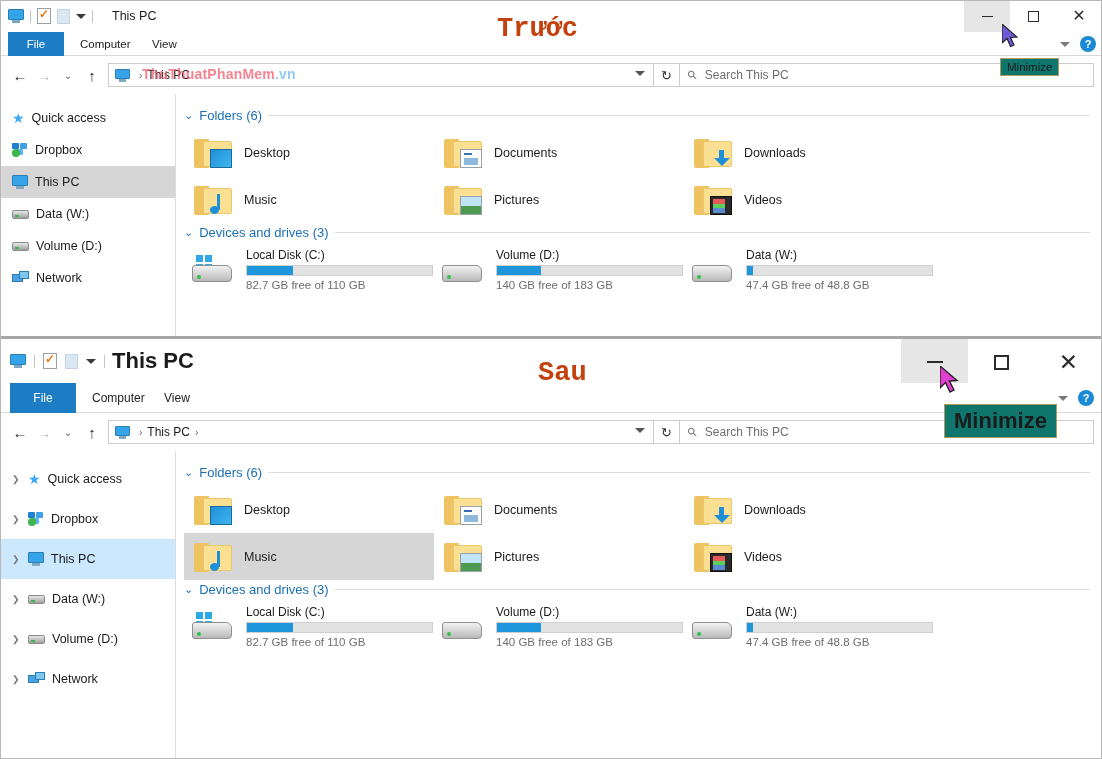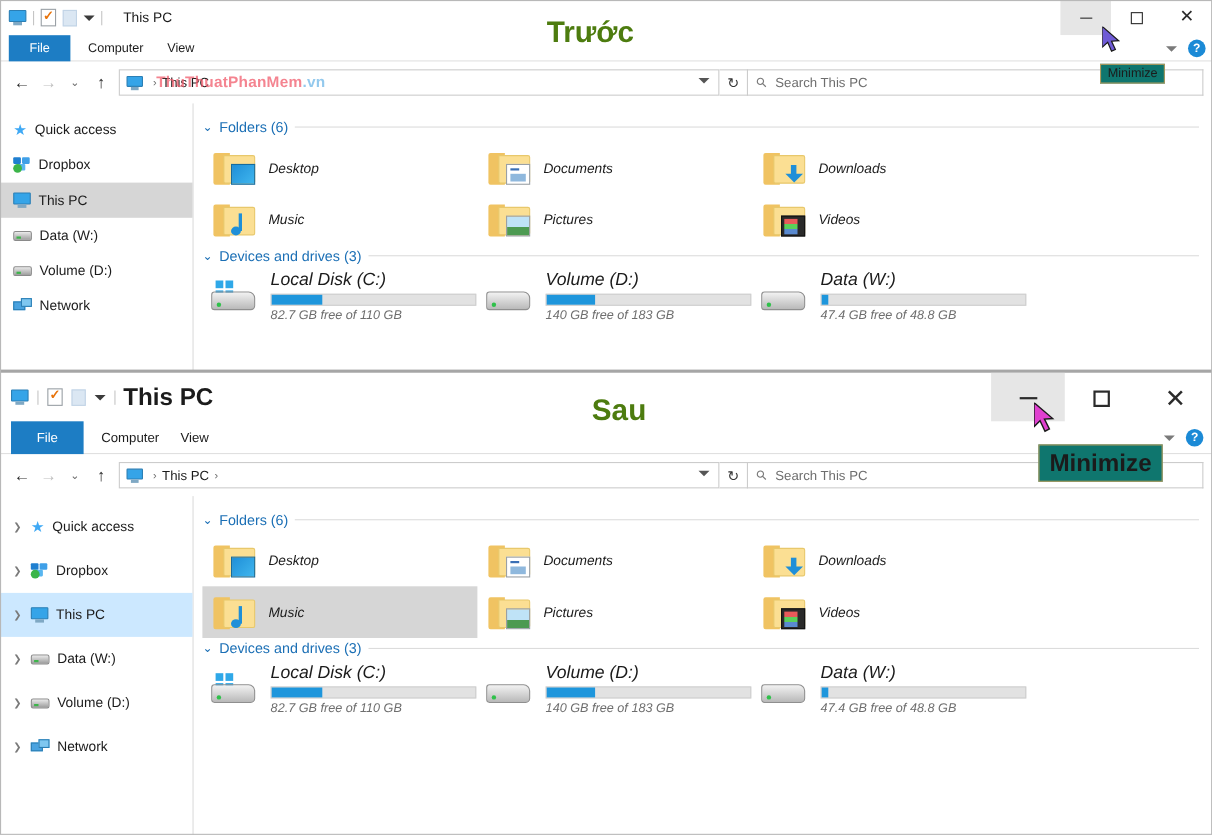--- a/index.html
+++ b/index.html
@@ -154,21 +154,21 @@
   .ni-net .s2{position:absolute;left:7px;top:0;width:10px;height:8px;
       background:#7fc7f0;border:1px solid #2b7fb5;}
 
   
   .content{ flex:1; padding:10px 0 0 8px; position:relative; }
   .group-hdr{ display:flex; align-items:center; gap:6px; margin:4px 0 6px 0; }
   .group-chev{ color:#1b6fb5; font-size:11px; }
   .group-title{ color:#1b6fb5; font-size:13px; }
   .group-line{ flex:1; height:1px; background:#dcdcdc; margin-right:12px; }
 
-  .grid{ display:flex; flex-wrap:wrap;font-style:italic; }
+  .grid{ display:flex; flex-wrap:wrap; }
   .cell{ width:250px; height:47px; display:flex; align-items:center;
       padding-left:10px; gap:12px; }
   .cell.selected{ background:#d6d6d6; }
   .cell .lbl{ font-size:12.5px; color:#1b1b1b; }
 
   
   .folder{ position:relative; width:38px; height:32px; flex:none; }
   .folder .back{ position:absolute; left:0; top:2px; width:15px; height:29px;
       background:#f0c362; border-radius:2px 0 0 2px; }
   .folder .front{ position:absolute; left:9px; top:4px; width:29px; height:26px;
@@ -209,28 +209,28 @@
       border:1px solid #8f8f8f; border-radius:3px 6px 4px 3px; }
   .drive .led{ position:absolute; left:7px; top:20px; width:4px; height:4px;
       background:#2fc14a; border-radius:50%; }
   .drive .winlogo{ position:absolute; left:6px; top:0; width:17px; height:16px; }
   .drive .winlogo i{ position:absolute; width:7px; height:7px; background:#2fa8e8; }
   .drive .winlogo i:nth-child(1){ left:0; top:0; }
   .drive .winlogo i:nth-child(2){ left:9px; top:0; }
   .drive .winlogo i:nth-child(3){ left:0; top:9px; }
   .drive .winlogo i:nth-child(4){ left:9px; top:9px; }
   .dinfo{ flex:1; }
-  .dname{ font-size:16px; color:#1b1b1b; margin-bottom:3px; }
+  .dname{ font-size:12px; color:#1b1b1b; margin-bottom:3px; }
   .dbar{ width:187px; height:11px; background:#e2e2e2; border:1px solid #cfcfcf; }
   .dbar i{ display:block; height:100%; background:#1e96dc; }
   .dfree{ font-size:11.5px; color:#6e6e6e; margin-top:3px; }
 
   
-  .biglabel{ position:absolute; color:#4d7c0f; font-weight:bold;
-      font-family:Liberation Sans, sans-serif; }
+  .biglabel{ position:absolute; color:#c2410c; font-weight:bold;
+      font-family:Liberation Mono, monospace; }
   .lbl-truoc{ left:497px; top:14px; font-size:27px; }
   .lbl-sau{ left:538px; top:358px; font-size:27px; }
 
   .tooltip{ position:absolute; background:#0f766e; border:1px solid #b09a5c;
       color:#1b1b1b; }
   .tip-top{ left:1000px; top:58px; font-size:11.5px; padding:2px 6px; }
   .tip-bot{ left:944px; top:404px; font-size:22px; font-weight:bold;
       padding:3px 9px; }
 
   .cursor{ position:absolute; width:0;height:0; }

